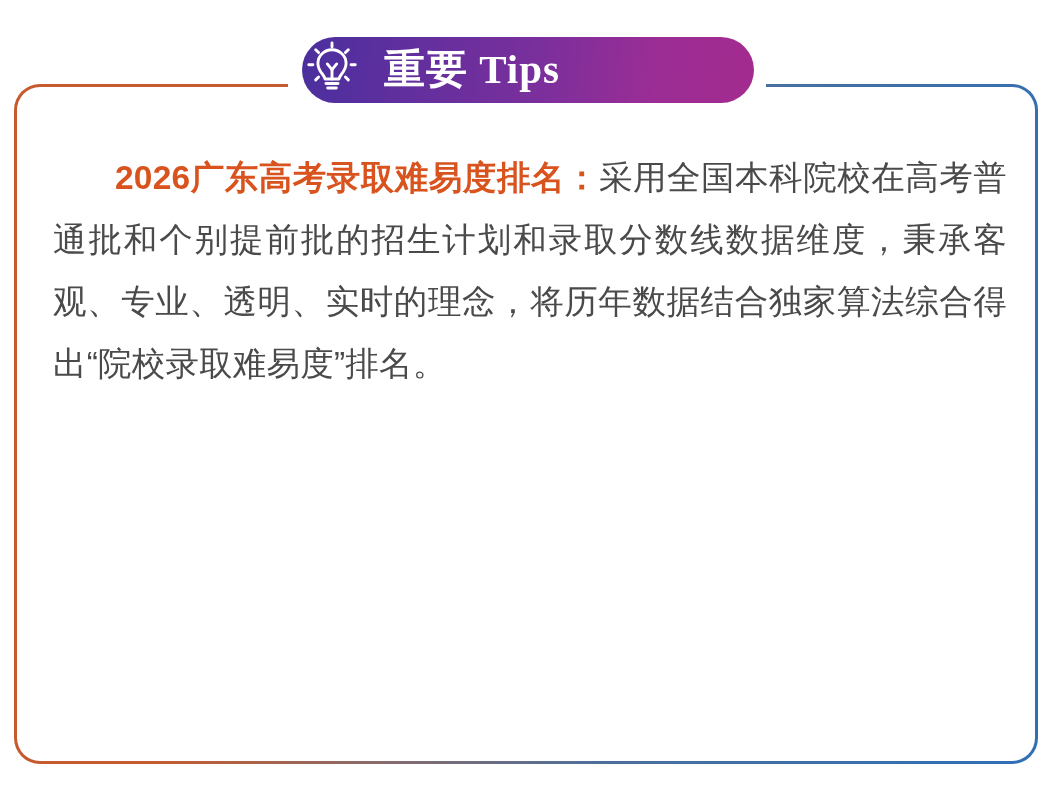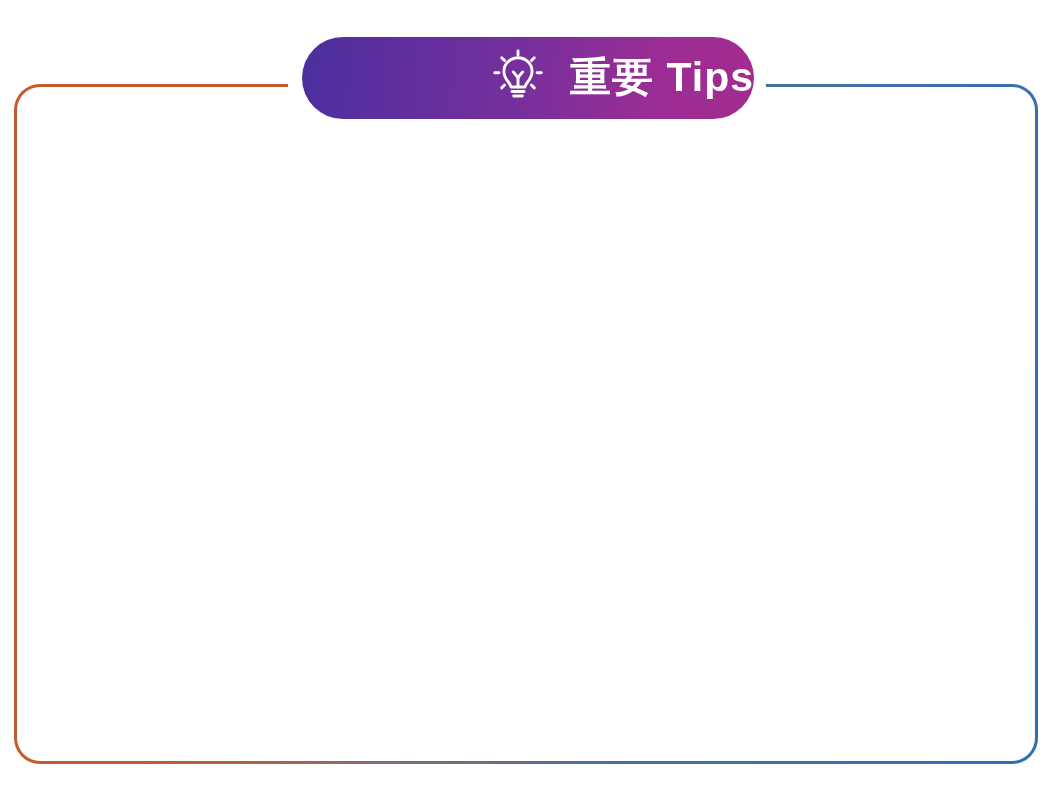--- a/index.html
+++ b/index.html
@@ -39,28 +39,29 @@
     background: #ffffff;
     z-index: 2;
   }
 
   
   .badge {
     position: absolute;
     left: 302px;
     top: 37px;
     width: 452px;
-    height: 82px;
+    height: 66px;
     border-radius: 41px;
     background: linear-gradient(95deg, #4b2f9e 0%, #5c2f9e 18%, #7a2f9c 52%, #9b2d95 78%, #a32b8e 100%);
     display: flex;
     align-items: center;
-    justify-content: flex-end;
+    justify-content: flex-start;
     z-index: 3;
     box-sizing: border-box;
+    font-family: Liberation Serif, serif;
   }
   .badge-inner {
     display: flex;
     align-items: center;
     gap: 22px;
     transform: translateY(-1px);
   }
   .bulb-icon {
     display: block;
     width: 60px;
@@ -106,20 +107,23 @@
     width: 62px;
   }
 </style>
 </head>
 <body>
 
 <div class="tips-card">
 
   <div class="card-body">
 
+    <p class="para p1">
+      <span class="indent"></span><span class="lead">2026广东高考录取难易度排名：</span><span>采用全国本科院校在高考普通批和个别提前批的招生计划和录取分数线数据维度，秉承客观、专业、透明、实时的理念，将历年数据结合独家算法综合得出“院校录取难易度”排名。</span>
+    </p>
 
 
   </div>
 </div>
 
 <div class="badge-notch"></div>
 
 <div class="badge">
   <div class="badge-inner">
     <span>

